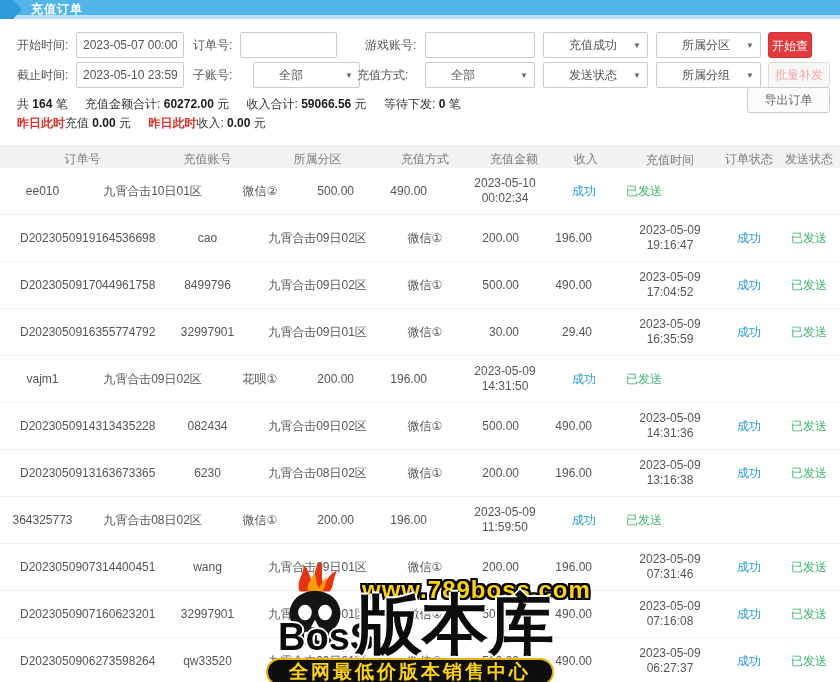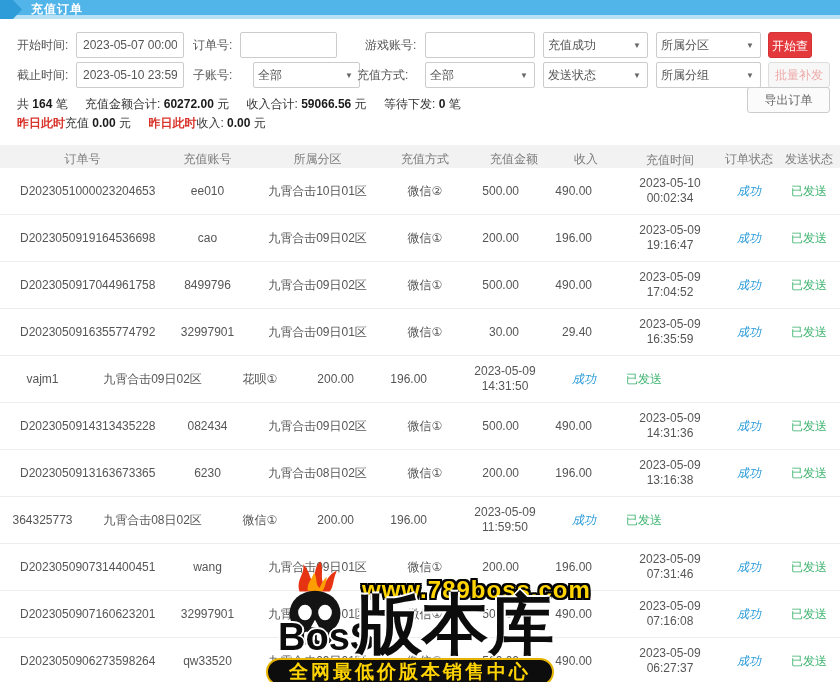--- a/index.html
+++ b/index.html
@@ -15,21 +15,21 @@
   .tab-arrow { position:absolute; left:0; top:0; width:22px; height:19px;
     background:#2e9cd8; clip-path:polygon(0 0,13px 0,22px 50%,13px 100%,0 100%); }
   .topbar-title { position:absolute; left:31px; top:0; line-height:19px;
     color:#fff; font-weight:bold; letter-spacing:1px; }
   
   .fl { position:absolute; height:26px; line-height:26px; color:#555; }
   .fi { position:absolute; height:26px; border:1px solid #ccc; border-radius:2px;
     background:#fff; padding:0 6px; font-size:12px; color:#555; outline:none;
     font-family:"Liberation Sans","DejaVu Sans",sans-serif; }
   .fsel { position:absolute; height:26px; border:1px solid #ccc; border-radius:2px;
-    background:#fff; line-height:24px; padding-left:4px; color:#555; cursor:pointer; }
+    background:#fff; line-height:24px; padding-left:25px; color:#555; cursor:pointer; }
   .fsel .arr { position:absolute; right:6px; top:1px; font-size:8px; color:#666; }
   .btn { position:absolute; height:26px; line-height:24px; text-align:center;
     border-radius:3px; cursor:pointer; }
   .btn-query { background:#e4393c; border:1px solid #d43235; color:#fff; line-height:26px; }
   .btn-batch { background:#f7f7f7; border:1px solid #ddd; color:#efa9a9; }
   .btn-export { background:#fbfbfb; border:1px solid #ccc; color:#666; }
   
   .sumline { position:absolute; left:17px; white-space:nowrap; color:#333; }
   .sumline b { color:#1a1a1a; }
   .gap { display:inline-block; width:14px; }
@@ -44,21 +44,21 @@
   .c2 { width:85px;  text-align:center; }
   .c3 { width:135px; text-align:center; }
   .c4 { width:80px;  text-align:center; }
   .c5 { width:85px;  text-align:right; padding-right:31px; }
   .th.c5 { padding-right:12px; }
   .c6 { width:70px;  text-align:right; padding-right:28px; }
   .th.c6 { padding-right:22px; }
   .c7 { width:100px; text-align:center; line-height:15px; }
   .c8 { width:58px;  text-align:center; }
   .c9 { width:62px;  text-align:center; }
-  .status-ok   { color:#2a9bd8;font-style:italic; }
+  .status-ok   { color:#2a9bd8; }
   .status-sent { color:#3eb370; }
   
   .watermark { position:absolute; left:262px; top:554px; width:334px; height:132px;
     z-index:20; pointer-events:none; }
   .wm-skull { position:absolute; left:12px; top:6px; }
   .wm-url { position:absolute; left:100px; top:22px; width:220px; text-align:center;
     color:#ffd400; font-size:24px; font-weight:bold; letter-spacing:1px; white-space:nowrap;
     text-shadow:-2px 0 #000,2px 0 #000,0 -2px #000,0 2px #000,-2px -2px #000,2px -2px #000,-2px 2px #000,2px 2px #000; }
   .wm-brand-latin { position:absolute; left:16px; top:62px; font-size:38px; font-weight:bold;
     color:#0c0c0c; white-space:nowrap;
@@ -138,21 +138,20 @@
       <div class="th c3">所属分区</div>
       <div class="th c4">充值方式</div>
       <div class="th c5">充值金额</div>
       <div class="th c6">收入</div>
       <div class="th c7">充值时间</div>
       <div class="th c8">订单状态</div>
       <div class="th c9">发送状态</div>
     </div>
     <div>
         <div class="trow">
-      <div class="td c1">D2023051000023204653</div>
       <div class="td c2">ee010</div>
       <div class="td c3">九霄合击10日01区</div>
       <div class="td c4">微信②</div>
       <div class="td c5">500.00</div>
       <div class="td c6">490.00</div>
       <div class="td c7">
         <div>2023-05-10</div>
         <div>00:02:34</div>
       </div>
       <div class="td c8 status-ok">成功</div>

